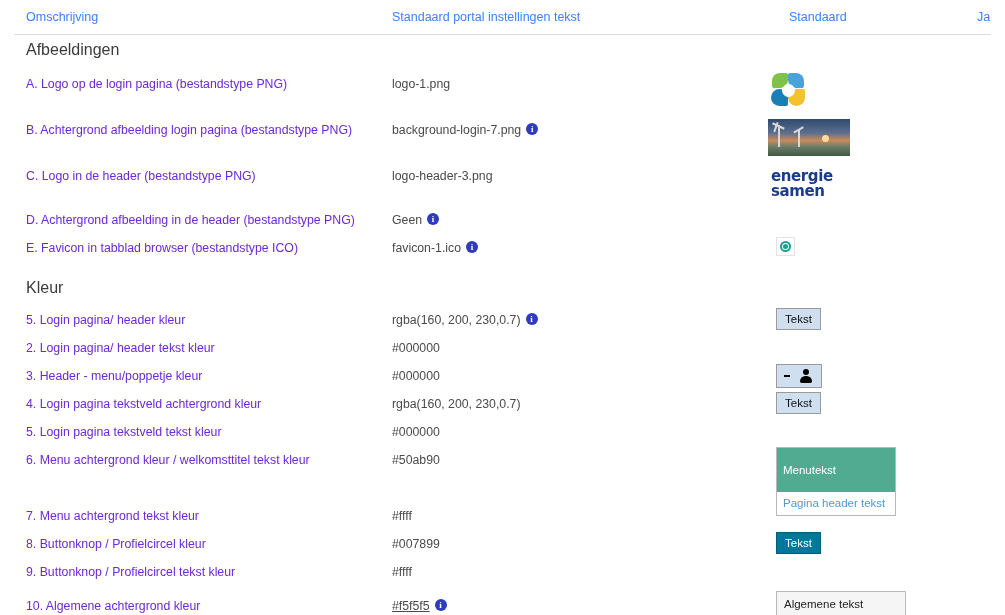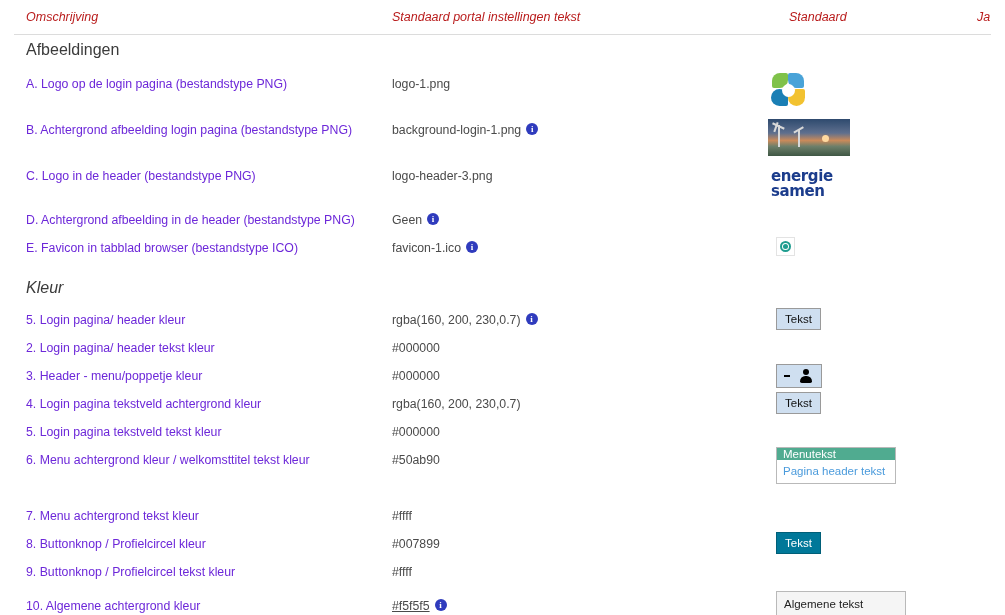--- a/index.html
+++ b/index.html
@@ -26,23 +26,22 @@
   
   .hdr {
     position: relative;
     height: 34px;
     border-bottom: 1px solid #dcdcdc;
   }
   .hdr .cell {
     position: absolute;
     top: 10px;
     font-size: 12.5px;
-    color: #b91c1c;
+    color: #3b82f6;
     white-space: nowrap;
-    font-style: italic;
   }
   .c1 { left: 12px; }
   .c2 { left: 378px; }
   .c3 { left: 775px; }
   .c4 { left: 963px; }
 
   .rows {
     position: relative;
   }
   .row {
@@ -165,21 +164,21 @@
   .menu-box {
     width: 120px;
     border: 1px solid #b9b9b9;
     background: #ffffff;
     box-sizing: border-box;
   }
   .menu-box .top {
     background: #50ab90;
     color: #ffffff;
     font-size: 11.5px;
-    padding: 0 6px;
+    padding: 16px 6px;
   }
   .menu-box .bot {
     color: #4b9bdc;
     font-size: 11.5px;
     padding: 5px 6px 6px 6px;
   }
   .alg-box {
     width: 130px;
     box-sizing: border-box;
     border: 1px solid #b9b9b9;
@@ -293,21 +292,21 @@
           <div class="p" style="left:3px;top:18px;width:17px;height:17px;background:#1a7fb5;border-radius:9px 9px 2px 9px;"></div>
           <div class="p" style="left:20px;top:18px;width:17px;height:17px;background:#f2c230;border-radius:9px 2px 9px 9px;"></div>
           <div class="p" style="left:14px;top:13px;width:13px;height:13px;background:#ffffff;border-radius:50%;"></div>
         </div>
       </div>
     </div>
 
     <div class="row" style="height:46px;">
       <div class="desc" style="top:8px;">B. Achtergrond afbeelding login pagina (bestandstype PNG)</div>
       <div class="val" style="top:8px;">
-        <span>background-login-1.png</span><span class="info">i</span>
+        <span>background-login-7.png</span><span class="info">i</span>
       </div>
       <div class="prev" style="top:4px;">
         <div class="img-bg">
           <div class="sun"></div>
           <div class="mill" style="left:10px;top:6px;width:1.5px;height:22px;"></div>
           <div class="mill" style="left:4px;top:6px;width:13px;height:1.5px;transform:rotate(25deg);"></div>
           <div class="mill" style="left:7px;top:3px;width:1.5px;height:10px;transform:rotate(20deg);"></div>
           <div class="mill" style="left:30px;top:10px;width:1.5px;height:18px;"></div>
           <div class="mill" style="left:25px;top:10px;width:11px;height:1.5px;transform:rotate(-30deg);"></div>
         </div>
@@ -339,21 +338,21 @@
       </div>
       <div class="prev" style="top:2px;left:762px;">
         <div class="favicon">
           <div class="ring"></div>
           <div class="dot"></div>
         </div>
       </div>
     </div>
   </div>
 
-  <div class="section" style="height:40px;font-style:italic;">
+  <div class="section" style="height:40px;">
     <div class="title" style="top:12px;">Kleur</div>
   </div>
 
   <div class="rows">
 
     <div class="row">
       <div class="desc">5. Login pagina/ header kleur</div>
       <div class="val">
         <span>rgba(160, 200, 230,0.7)</span><span class="info">i</span>
       </div>

